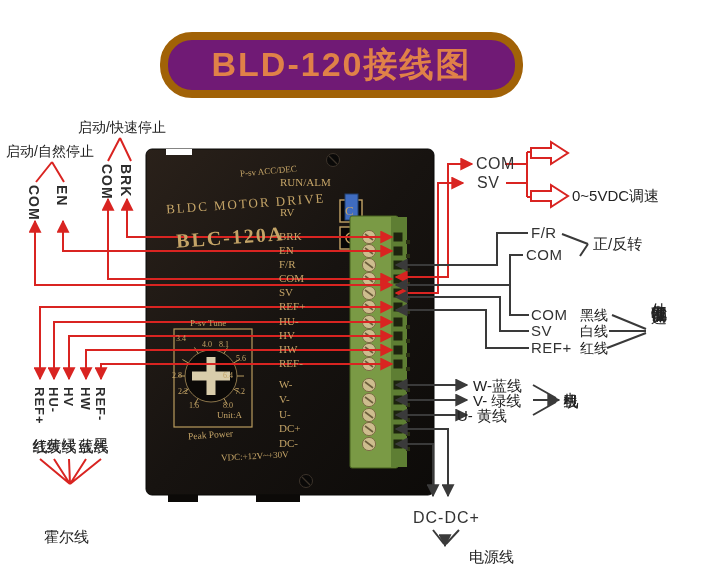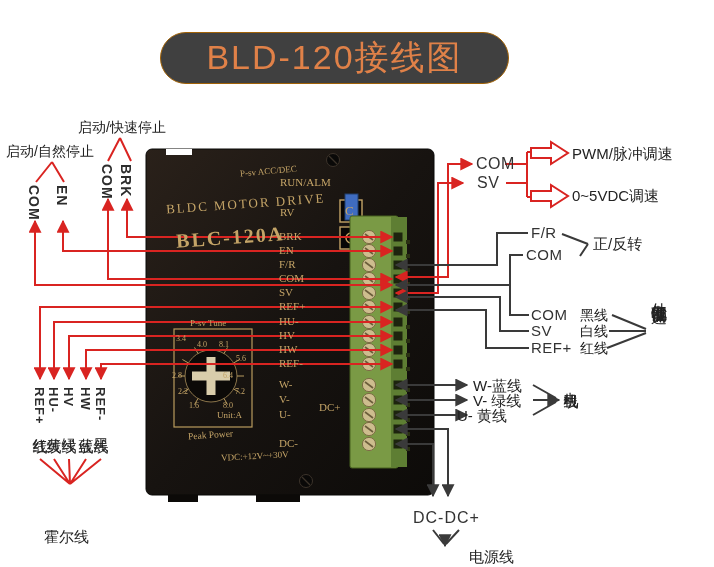--- a/index.html
+++ b/index.html
@@ -9,23 +9,23 @@
   .txt{position:absolute;white-space:nowrap;color:#2f2f2f;}
   .cn{font-size:15px;color:#222;}
   .cn-s{font-size:14px;color:#222;}
   .latin{font-size:15px;color:#333;letter-spacing:.5px;}
   .rot90{position:absolute;transform-origin:0 0;transform:rotate(90deg);
          font-size:14px;font-weight:600;color:#2d2d2d;letter-spacing:1px;white-space:nowrap;}
   .cjkv{position:absolute;writing-mode:vertical-rl;text-orientation:upright;
         font-size:15px;color:#222;letter-spacing:1px;line-height:16px;}
   .gold{color:#c4a467;font-family:"Liberation Serif",serif;}
   #title-banner{position:absolute;left:160px;top:32px;width:347px;height:50px;
-        border:1px solid #a16207;border-radius:32px;background:#404040;
+        border:8px solid #a16207;border-radius:32px;background:#701a75;
         display:flex;align-items:center;justify-content:center;
-        font-size:34px;font-weight:normal;color:#E08148;letter-spacing:2px;}
+        font-size:34px;font-weight:bold;color:#E08148;letter-spacing:2px;}
   .term{position:absolute;left:279px;width:34px;font-size:11px;height:14px;line-height:14px;}
   .dialnum{position:absolute;width:20px;text-align:center;font-size:8px;}
 </style>
 </head>
 <body>
 
 <div id="stage">
 
   <svg id="wires" width="714" height="567" viewBox="0 0 714 567">
     <defs>
@@ -208,21 +208,20 @@
   <div class="rot90" style="left:108px;top:387px;font-size:13px;">REF-</div>
   <div class="cjkv" style="left:32px;top:426px;">红线</div>
   <div class="cjkv" style="left:46px;top:426px;">黄线</div>
   <div class="cjkv" style="left:61px;top:426px;">绿线</div>
   <div class="cjkv" style="left:78px;top:426px;">蓝线</div>
   <div class="cjkv" style="left:93px;top:426px;">黑线</div>
   <div class="txt cn" style="left:44px;top:488px;margin-top:40px;">霍尔线</div>
 
   <div class="txt latin" style="left:476px;top:155px;font-size:16px;">COM</div>
   <div class="txt latin" style="left:477px;top:174px;font-size:16px;">SV</div>
-  <div class="txt cn" style="left:572px;top:145px;">PWM/脉冲调速</div>
   <div class="txt cn" style="left:572px;top:187px;">0~5VDC调速</div>
 
   <div class="txt latin" style="left:531px;top:224px;">F/R</div>
   <div class="txt latin" style="left:526px;top:246px;">COM</div>
   <div class="txt cn" style="left:593px;top:235px;">正/反转</div>
 
   <div class="txt latin" style="left:531px;top:306px;">COM</div>
   <div class="txt cn-s" style="left:580px;top:307px;">黑线</div>
   <div class="txt latin" style="left:531px;top:322px;">SV</div>
   <div class="txt cn-s" style="left:580px;top:323px;">白线</div>
@@ -251,25 +250,25 @@
   <div class="term gold" style="top:271px;">COM</div>
   <div class="term gold" style="top:285px;">SV</div>
   <div class="term gold" style="top:299px;">REF+</div>
   <div class="term gold" style="top:314px;">HU-</div>
   <div class="term gold" style="top:328px;">HV</div>
   <div class="term gold" style="top:342px;">HW</div>
   <div class="term gold" style="top:356px;">REF-</div>
   <div class="term gold" style="top:377px;">W-</div>
   <div class="term gold" style="top:392px;">V-</div>
   <div class="term gold" style="top:407px;">U-</div>
-  <div class="term gold" style="top:400px;margin-left:40px;">DC+</div>
+  <div class="term gold" style="top:421px;">DC+</div>
   <div class="term gold" style="top:436px;">DC-</div>
 
   <div class="txt gold" style="left:190px;top:318px;font-size:9px;">P-sv Tune</div>
-  <div class="dialnum gold" style="left:192px;top:340px;">4.0</div>
+  <div class="dialnum gold" style="left:192px;top:340px;text-align:right;">4.0</div>
   <div class="dialnum gold" style="left:171px;top:334px;">3.4</div>
   <div class="dialnum gold" style="left:167px;top:371px;">2.8</div>
   <div class="dialnum gold" style="left:173px;top:387px;text-align:center;">2.2</div>
   <div class="dialnum gold" style="left:184px;top:401px;">1.6</div>
   <div class="dialnum gold" style="left:214px;top:340px;">8.1</div>
   <div class="dialnum gold" style="left:231px;top:354px;">5.6</div>
   <div class="dialnum gold" style="left:218px;top:371px;">6.4</div>
   <div class="dialnum gold" style="left:230px;top:387px;">7.2</div>
   <div class="dialnum gold" style="left:218px;top:401px;">8.0</div>
   <div class="txt gold" style="left:217px;top:410px;font-size:9px;">Unit:A</div>

